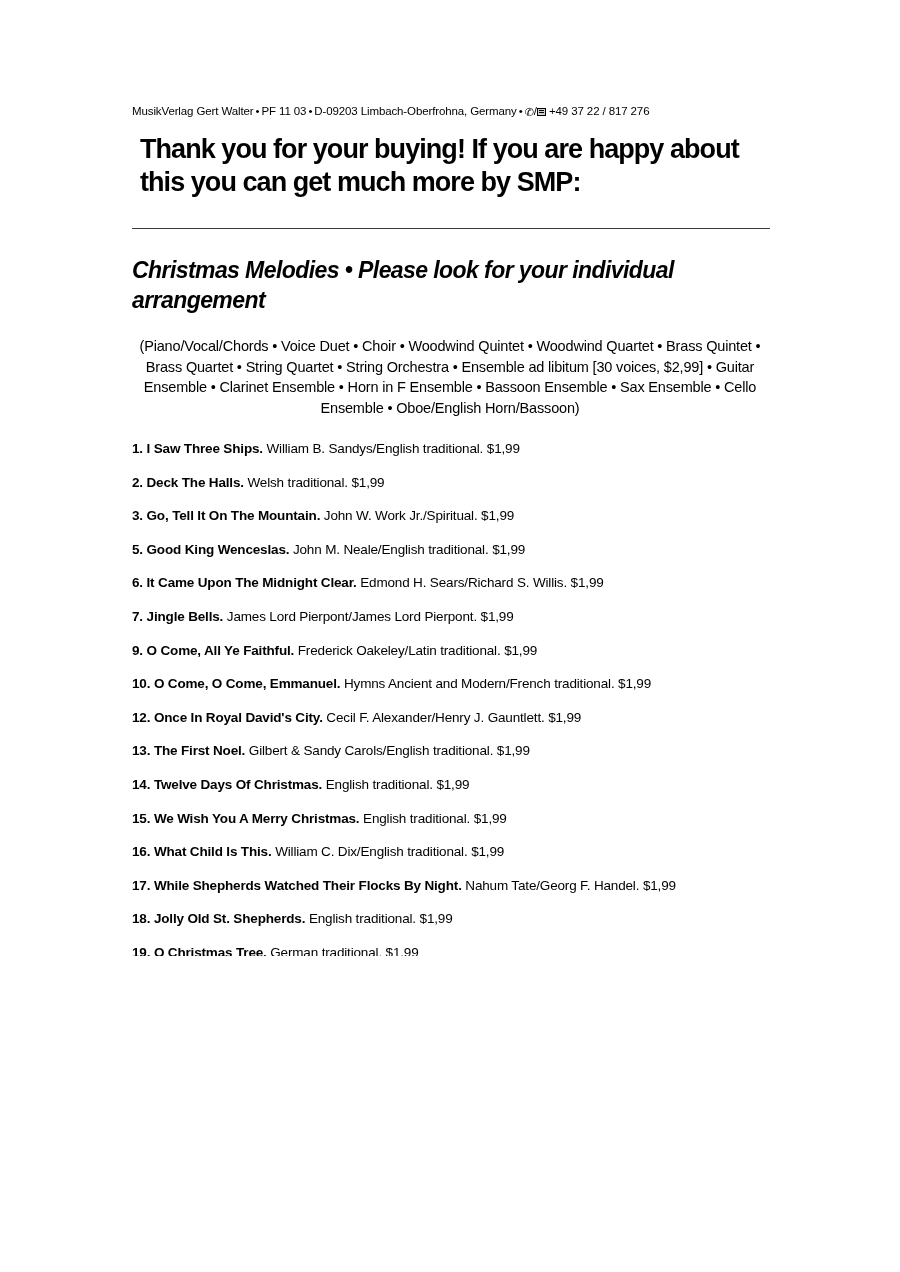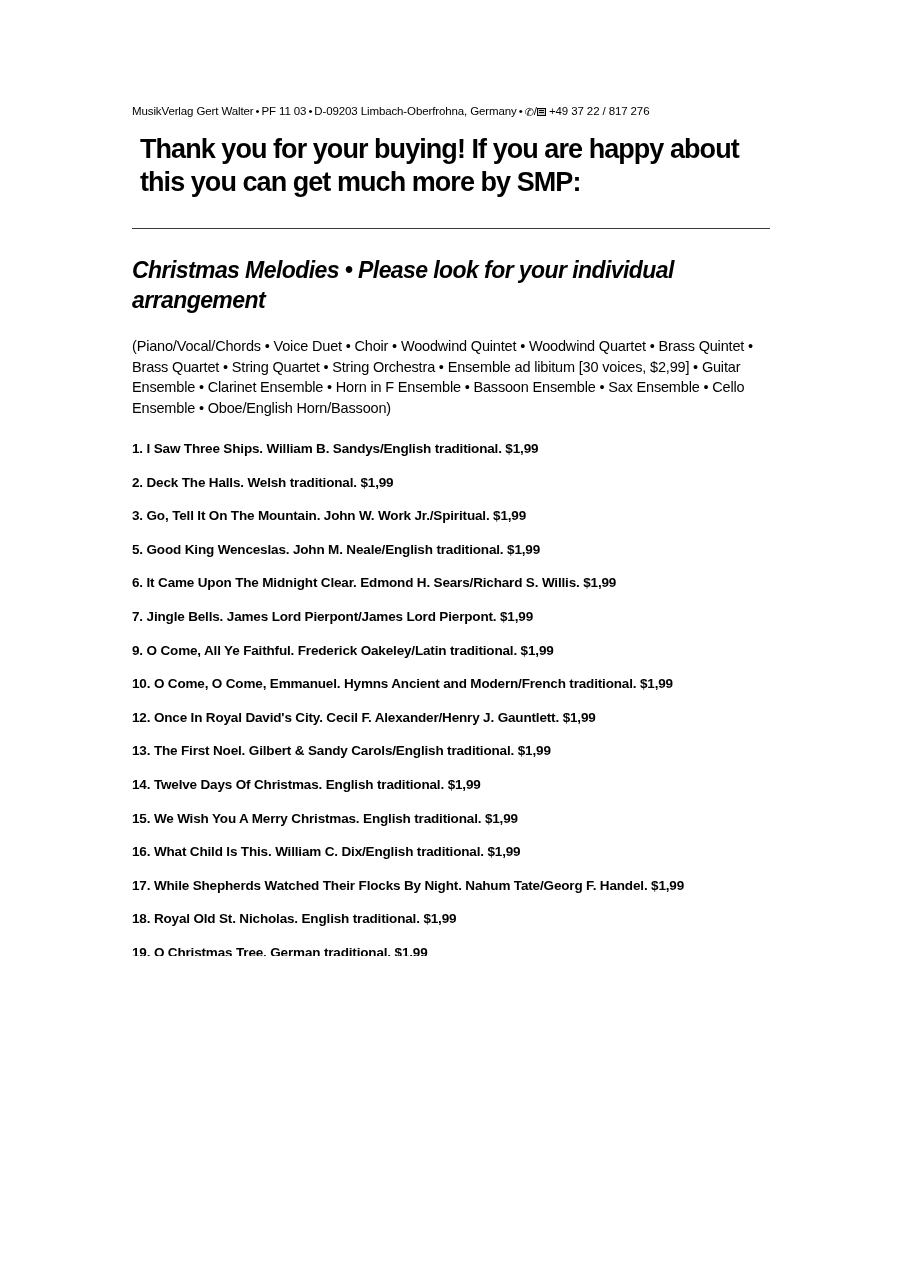--- a/index.html
+++ b/index.html
@@ -97,21 +97,21 @@
     font-style: italic;
   }
 
   
   .instrumentation {
     font-size: 14.5px;
     line-height: 20.5px;
     letter-spacing: -0.012em;
     margin: 21px 0 0 0;
     width: 636px;
-    text-align: left;
+    text-align: center;
   }
 
   
   .song-list {
     list-style: none;
     margin: 22px 0 0 0;
     padding: 0;
   }
   .song-item {
     font-size: 13.5px;
@@ -119,21 +119,21 @@
     letter-spacing: -0.012em;
     margin: 0 0 16.6px 0;
     white-space: nowrap;
   }
   .song-num,
   .song-title {
     font-weight: bold;
   }
   .song-credit,
   .song-price {
-    font-weight: bold;
+    font-weight: normal;
   }
 </style>
 </head>
 <body>
 
 <div class="page">
   <div class="content">
 
     <p class="imprint">
       <span>MusikVerlag Gert Walter</span><span class="sep">•</span><span>PF 11 03</span><span class="sep">•</span><span>D-09203 Limbach-Oberfrohna, Germany</span><span class="sep">•</span><span class="icon-glyph">✆</span><span>/</span><span class="fax-icon"></span>&nbsp;<span>+49 37 22 / 817 276</span>
@@ -155,19 +155,19 @@
         <li class="song-item"><span class="song-num">6.</span> <span class="song-title">It Came Upon The Midnight Clear.</span> <span class="song-credit">Edmond H. Sears/Richard S. Willis.</span> <span class="song-price">$1,99</span></li>
         <li class="song-item"><span class="song-num">7.</span> <span class="song-title">Jingle Bells.</span> <span class="song-credit">James Lord Pierpont/James Lord Pierpont.</span> <span class="song-price">$1,99</span></li>
         <li class="song-item"><span class="song-num">9.</span> <span class="song-title">O Come, All Ye Faithful.</span> <span class="song-credit">Frederick Oakeley/Latin traditional.</span> <span class="song-price">$1,99</span></li>
         <li class="song-item"><span class="song-num">10.</span> <span class="song-title">O Come, O Come, Emmanuel.</span> <span class="song-credit">Hymns Ancient and Modern/French traditional.</span> <span class="song-price">$1,99</span></li>
         <li class="song-item"><span class="song-num">12.</span> <span class="song-title">Once In Royal David's City.</span> <span class="song-credit">Cecil F. Alexander/Henry J. Gauntlett.</span> <span class="song-price">$1,99</span></li>
         <li class="song-item"><span class="song-num">13.</span> <span class="song-title">The First Noel.</span> <span class="song-credit">Gilbert &amp; Sandy Carols/English traditional.</span> <span class="song-price">$1,99</span></li>
         <li class="song-item"><span class="song-num">14.</span> <span class="song-title">Twelve Days Of Christmas.</span> <span class="song-credit">English traditional.</span> <span class="song-price">$1,99</span></li>
         <li class="song-item"><span class="song-num">15.</span> <span class="song-title">We Wish You A Merry Christmas.</span> <span class="song-credit">English traditional.</span> <span class="song-price">$1,99</span></li>
         <li class="song-item"><span class="song-num">16.</span> <span class="song-title">What Child Is This.</span> <span class="song-credit">William C. Dix/English traditional.</span> <span class="song-price">$1,99</span></li>
         <li class="song-item"><span class="song-num">17.</span> <span class="song-title">While Shepherds Watched Their Flocks By Night.</span> <span class="song-credit">Nahum Tate/Georg F. Handel.</span> <span class="song-price">$1,99</span></li>
-        <li class="song-item"><span class="song-num">18.</span> <span class="song-title">Royal Old St. Nicholas.</span> <span class="song-credit">English traditional.</span> <span class="song-price">$1,99</span></li>
+        <li class="song-item"><span class="song-num">18.</span> <span class="song-title">Jolly Old St. Shepherds.</span> <span class="song-credit">English traditional.</span> <span class="song-price">$1,99</span></li>
         <li class="song-item"><span class="song-num">19.</span> <span class="song-title">O Christmas Tree.</span> <span class="song-credit">German traditional.</span> <span class="song-price">$1,99</span></li>
         <li class="song-item"><span class="song-num">21.</span> <span class="song-title">Come, All Ye Shepherds.</span> <span class="song-credit">Mari Ruef Hofer/Czech traditional.</span> <span class="song-price">$1,99</span></li>
       </ul>
 
   </div>
 </div>
 
 </body></html>

